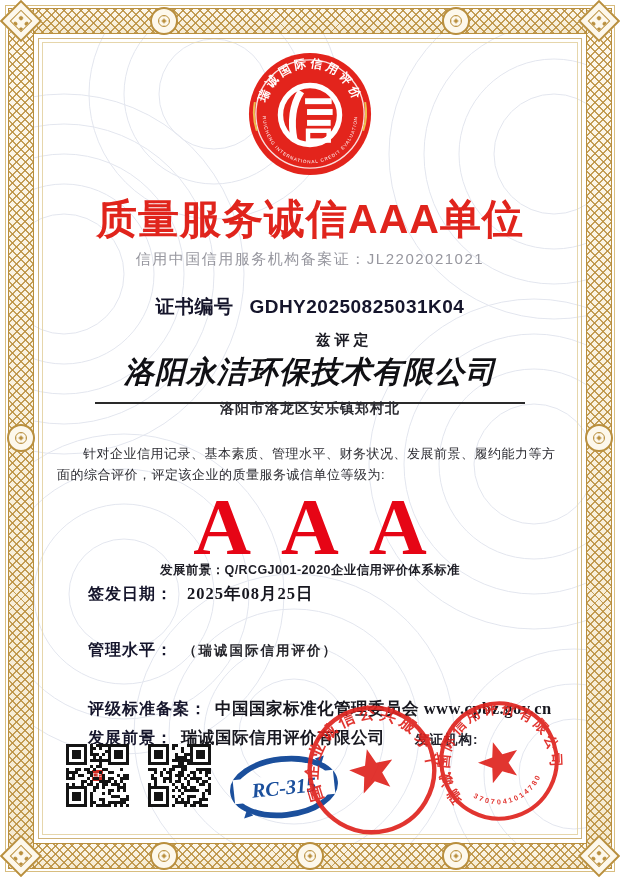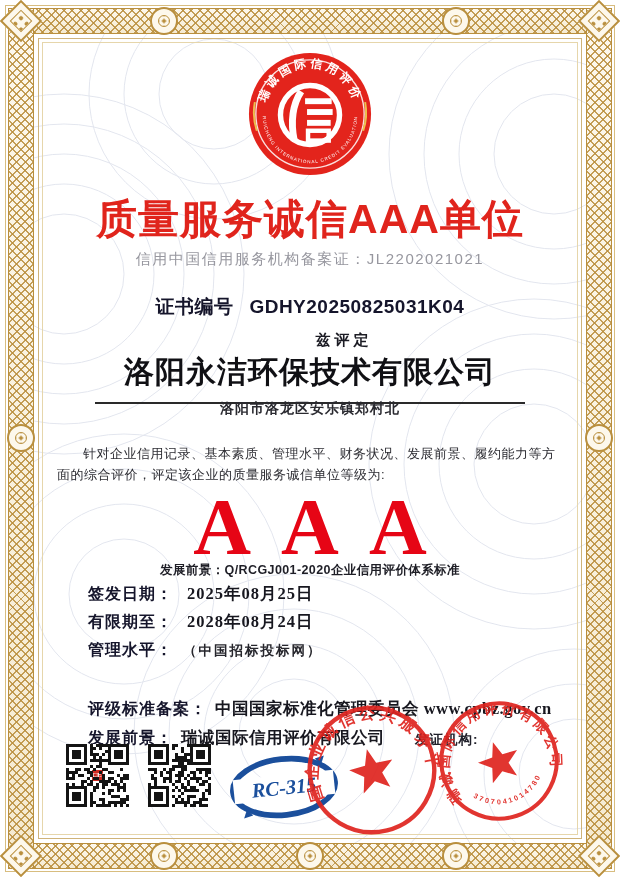--- a/index.html
+++ b/index.html
@@ -41,21 +41,21 @@
          font-size:41px;font-weight:bold;color:#e0241c;letter-spacing:1px;}
   .subtitle{position:absolute;left:0;top:250px;width:620px;text-align:center;
          font-size:15px;color:#97979f;letter-spacing:1.5px;}
   .cert-no{position:absolute;left:0;top:294px;width:620px;text-align:center;
          font-size:19px;font-weight:bold;color:#15152b;letter-spacing:.5px;}
   .cert-no .num{margin-left:10px;}
   .award-intro{position:absolute;left:0;top:331px;width:620px;text-align:center;
          font-family:"Liberation Serif",serif;font-size:15px;font-weight:bold;color:#1c1c24;letter-spacing:4px;padding-left:34px;}
   .company-wrap{position:absolute;left:95px;top:352px;width:430px;text-align:center;
          border-bottom:2px solid #2a2a2a;padding-bottom:9px;}
-  .company{font-family:"Liberation Serif",serif;font-size:30px;font-weight:bold;color:#101014;letter-spacing:1px;}
+  .company{font-family:"Liberation Serif",serif;font-size:30px;font-weight:bold;color:#101014;letter-spacing:1px;font-style:italic;}
   .address{position:absolute;left:0;top:400px;width:620px;text-align:center;
          font-size:14px;font-weight:bold;color:#2a2a30;letter-spacing:1px;}
   .para{position:absolute;left:57px;top:430px;width:508px;font-size:13px;color:#2d2d33;
          line-height:1.65;text-indent:2em;letter-spacing:.5px;}
   .grade{position:absolute;left:0;top:482px;width:620px;text-align:center;
          font-family:"Liberation Serif",serif;font-size:80px;font-weight:bold;color:#e60515;
          letter-spacing:30px;text-indent:30px;}
   .grade-basis{position:absolute;left:0;top:562px;width:620px;text-align:center;
          font-size:12.5px;font-weight:bold;color:#1e1e26;letter-spacing:.4px;}
 
@@ -199,27 +199,23 @@
 
   <p class="para">针对企业信用记录、基本素质、管理水平、财务状况、发展前景、履约能力等方面的综合评价，评定该企业的质量服务诚信单位等级为:</p>
 
   <div class="grade">AAA</div>
   <div class="grade-basis">发展前景：Q/RCGJ001-2020企业信用评价体系标准</div>
 
   <div class="row" style="top:583px">
     <span class="lab">签发日期：</span>
     <span class="val-date">2025年08月25日</span>
   </div>
-  <div class="row" style="top:611px">
-    <span class="lab">有限期至：</span>
-    <span class="val-date">2028年08月24日</span>
-  </div>
   <div class="row" style="top:640px">
     <span class="lab">管理水平：</span>
-    <span class="val-name">（中国招标投标网）</span>
+    <span class="val-name">（瑞诚国际信用评价）</span>
   </div>
   <div class="row" style="top:669px;left:176px">
   </div>
   <div class="row" style="top:698px">
     <span class="lab">评级标准备案：</span>
     <span class="val-serif">中国国家标准化管理委员会 www.cpbz.gov.cn</span>
   </div>
   <div class="row" style="top:727px">
     <span class="lab">发展前景：</span>
     <span class="val-serif">瑞诚国际信用评价有限公司</span>

